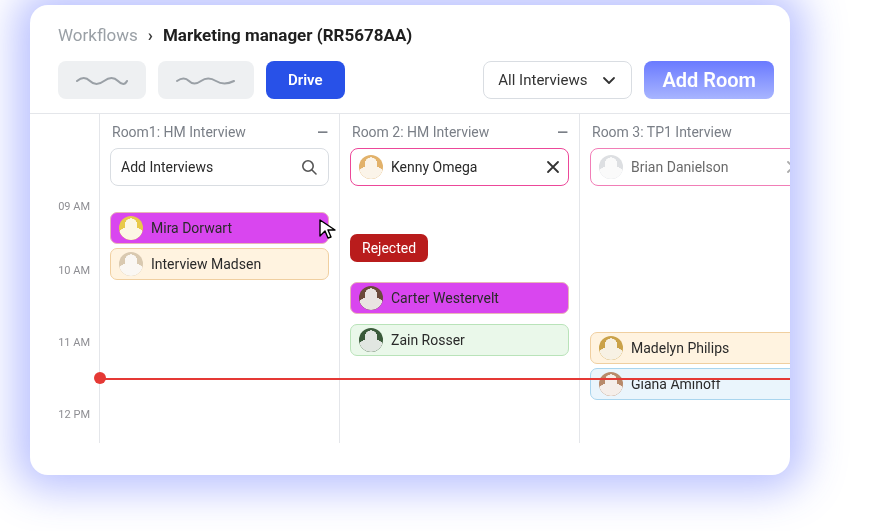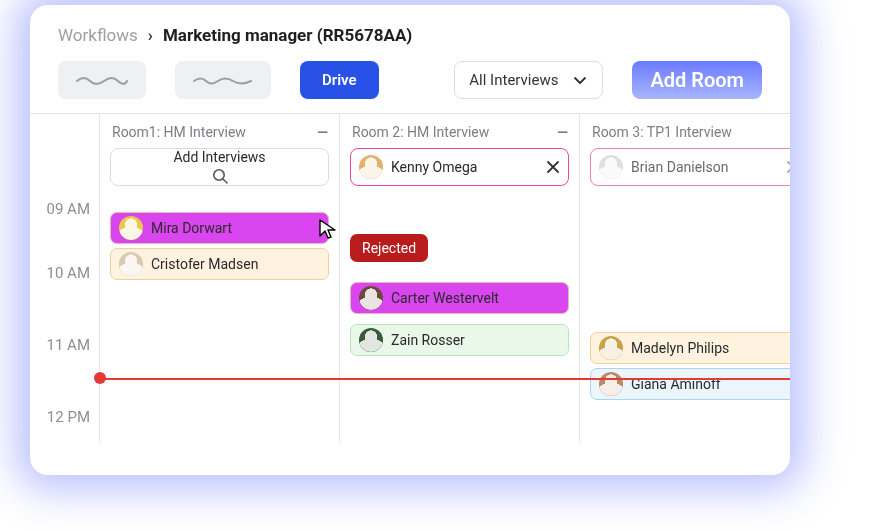--- a/index.html
+++ b/index.html
@@ -29,22 +29,22 @@
     gap: 10px;
     padding: 0 28px;
     font-size: 17px;
     color: #9aa0a6;
   }
   .breadcrumb .chev { color: #3c3c3c; font-weight: 700; }
   .breadcrumb .current { color: #1f1f1f; font-weight: 700; }
   .toolbar {
     display: flex;
     align-items: center;
-    gap: 29px;
-    padding: 16px 28px 14px 28px;
+    gap: 12px;
+    padding: 16px 16px 14px 28px;
   }
   .pill {
     height: 38px;
     border-radius: 8px;
     background: #eef0f2;
     display: flex;
     align-items: center;
     justify-content: center;
     padding: 0 18px;
   }
@@ -91,21 +91,21 @@
     border-top: 1px solid #e4e6ea;
   }
   .timecol {
     position: absolute;
     left: 0; top: 0; width: 70px; height: 100%;
     border-right: 1px solid #e4e6ea;
   }
   .timecol .tlabel {
     position: absolute;
     left: 0; width: 60px; text-align: right;
-    color: #8e8e93; font-size: 15px;
+    color: #8e8e93; font-size: 11px;
   }
   .rooms {
     position: absolute;
     left: 70px; top: 0; right: 8px; height: 100%;
     display: flex;
   }
   .room {
     flex: 0 0 240px;
     border-right: 1px solid #e4e6ea;
     position: relative;
@@ -117,21 +117,21 @@
     align-items: center;
     justify-content: space-between;
     color: #7a7f87;
     font-size: 14px;
     padding: 0 2px 8px 2px;
   }
   .room-header .dash { color: #7a7f87; font-weight:700; letter-spacing: -1px;}
   .room-input {
     display:flex;align-items:center;justify-content:space-between;
     border:1px solid #d9dde2;border-radius:8px;height:38px;padding:0 10px;
-    font-size:14px;color:#2a2a2a;background:#fff;flex-direction:column;
+    font-size:14px;color:#2a2a2a;background:#fff;
   }
   .interview-chip {
     display:flex;align-items:center;
     border:1px solid #ec4899;border-radius:8px;height:38px;padding:0 8px;
     gap:8px;font-size:14px;color:#2a2a2a;background:#fff;
   }
   .interview-chip .close { margin-left:auto; }
   .avatar {
     width:24px;height:24px;border-radius:50%;
     background:#ccc;display:inline-block;flex:0 0 24px;
@@ -233,21 +233,21 @@
                 <line x1="12" y1="12" x2="16" y2="16" stroke="#555" stroke-width="1.6" stroke-linecap="round"></line>
               </svg>
           </span>
         </div>
         <div class="candidate c-red" style="top:98px">
           <span class="avatar" style="background:#e8c94a"></span>
           <span>Mira Dorwart</span>
         </div>
         <div class="candidate c-orange" style="top:134px">
           <span class="avatar" style="background:#d9c9b0"></span>
-          <span>Cristofer Madsen</span>
+          <span>Interview Madsen</span>
         </div>
       </div>
 
       <div class="room">
         <div class="room-header">
           <span>Room 2: HM Interview</span>
           <span class="dash">—</span>
         </div>
         <div class="interview-chip">
           <span class="avatar" style="background:#e2b26b"></span>

